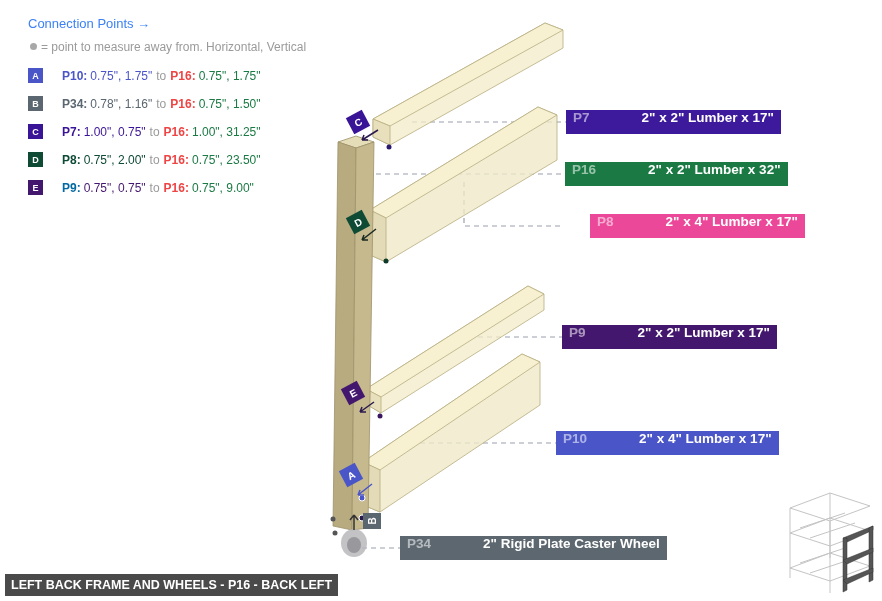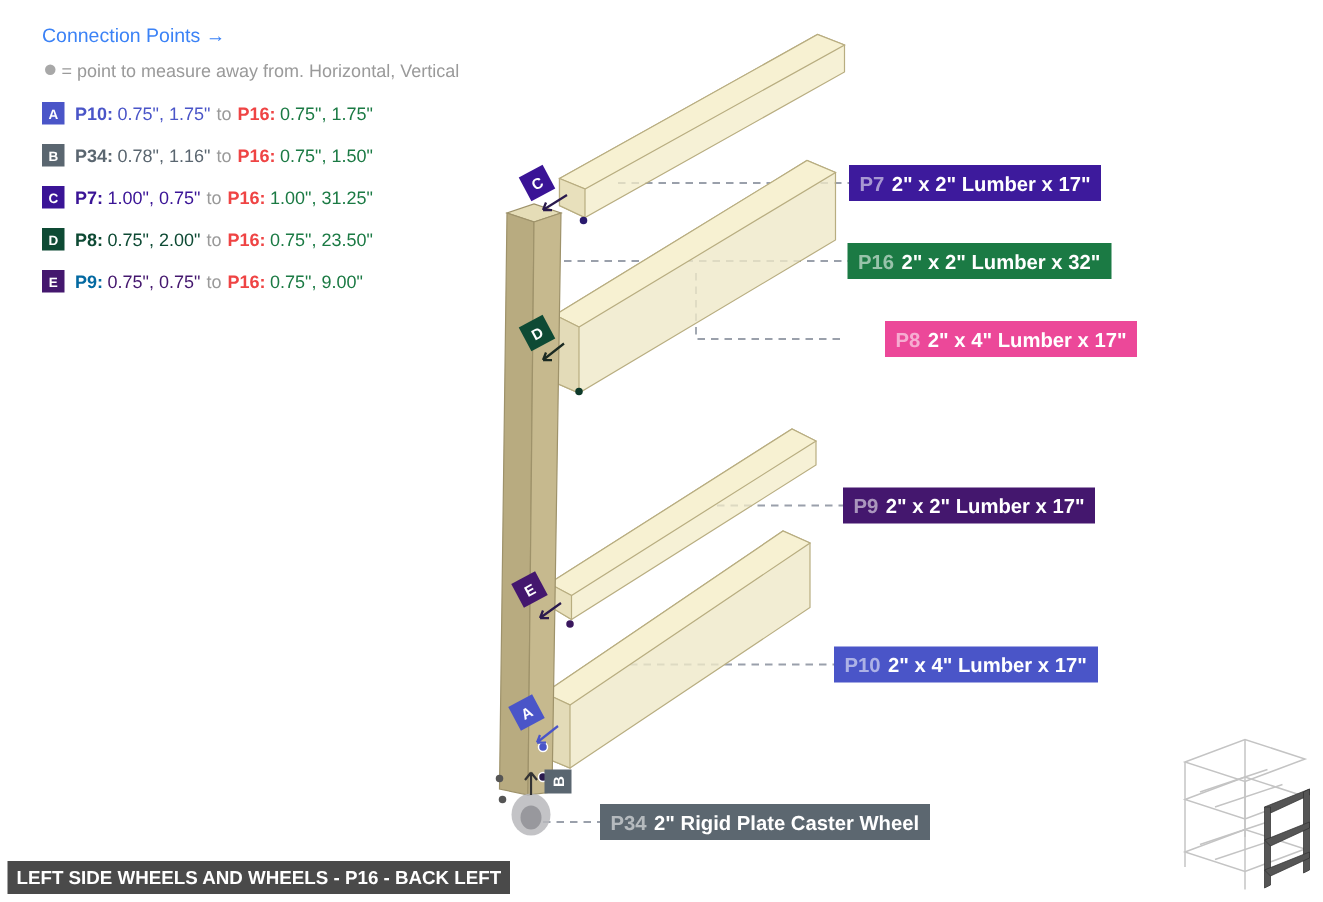--- a/index.html
+++ b/index.html
@@ -3,25 +3,25 @@
 <meta charset="utf-8">
 <style>
   html,body{margin:0;padding:0;}
   body{width:882px;height:601px;background:#ffffff;position:relative;overflow:hidden;font-family:"Liberation Sans",sans-serif;}
   .legend{position:absolute;left:28px;top:16px;}
   .legend-title{position:absolute;left:0;top:0;font-size:13px;color:#3b82f6;white-space:nowrap;text-align:right;}
   .legend-note{position:absolute;left:2px;top:24px;font-size:12px;color:#9a9a9a;white-space:nowrap;}
   .legend-note .dot{display:inline-block;width:7px;height:7px;border-radius:50%;background:#a8a8a8;margin-right:4px;vertical-align:1px;}
   .cp-row{position:absolute;left:0;font-size:12px;white-space:nowrap;display:flex;align-items:center;}
   .cp-badge{width:15px;height:15px;color:#fff;font-size:9px;font-weight:bold;display:flex;align-items:center;justify-content:center;margin-right:7px;}
-  .cp-from{font-weight:bold;}
+  .cp-from{font-weight:bold;margin-left:12px;}
   .cp-to{color:#9a9a9a;margin:0 4px;text-align:right;}
   .cp-target{font-weight:bold;color:#ef4444;}
   .cp-tv{color:#1b7a44;margin-left:3px;}
-  .callout{position:absolute;height:24px;display:flex;align-items:center;padding:0 7px;font-size:13.5px;font-weight:bold;color:#fff;white-space:nowrap;}
+  .callout{position:absolute;height:24px;display:flex;padding:0 7px;font-size:13.5px;font-weight:bold;color:#fff;white-space:nowrap;gap:47px;}
   .callout .pid{opacity:0.55;margin-right:5px;}
   .caption{position:absolute;left:5px;top:574px;height:22px;background:#4a4a4a;color:#fff;font-size:12.5px;font-weight:bold;display:flex;align-items:center;padding:0 6px;white-space:nowrap;}
   svg.scene{position:absolute;left:0;top:0;}
   .thumb{position:absolute;left:785px;top:488px;}
 </style>
 </head>
 <body>
 
 <svg class="scene" width="882" height="601">
 
@@ -197,13 +197,13 @@
   </g>
   <g fill="#555" stroke="#333" stroke-width="0.5">
     <polygon points="58,50 88,38 88,42 62,54"></polygon>
     <polygon points="58,50 62,50 62,102 58,104"></polygon>
     <polygon points="84,40 88,38 88,92 84,94"></polygon>
     <polygon points="58,72 88,60 88,64 62,76"></polygon>
     <polygon points="58,92 88,80 88,84 62,96"></polygon>
   </g>
 </svg>
 
-<div class="caption">LEFT SIDE WHEELS AND WHEELS - P16 - BACK LEFT</div>
+<div class="caption">LEFT BACK FRAME AND WHEELS - P16 - BACK LEFT</div>
 
 </body></html>

